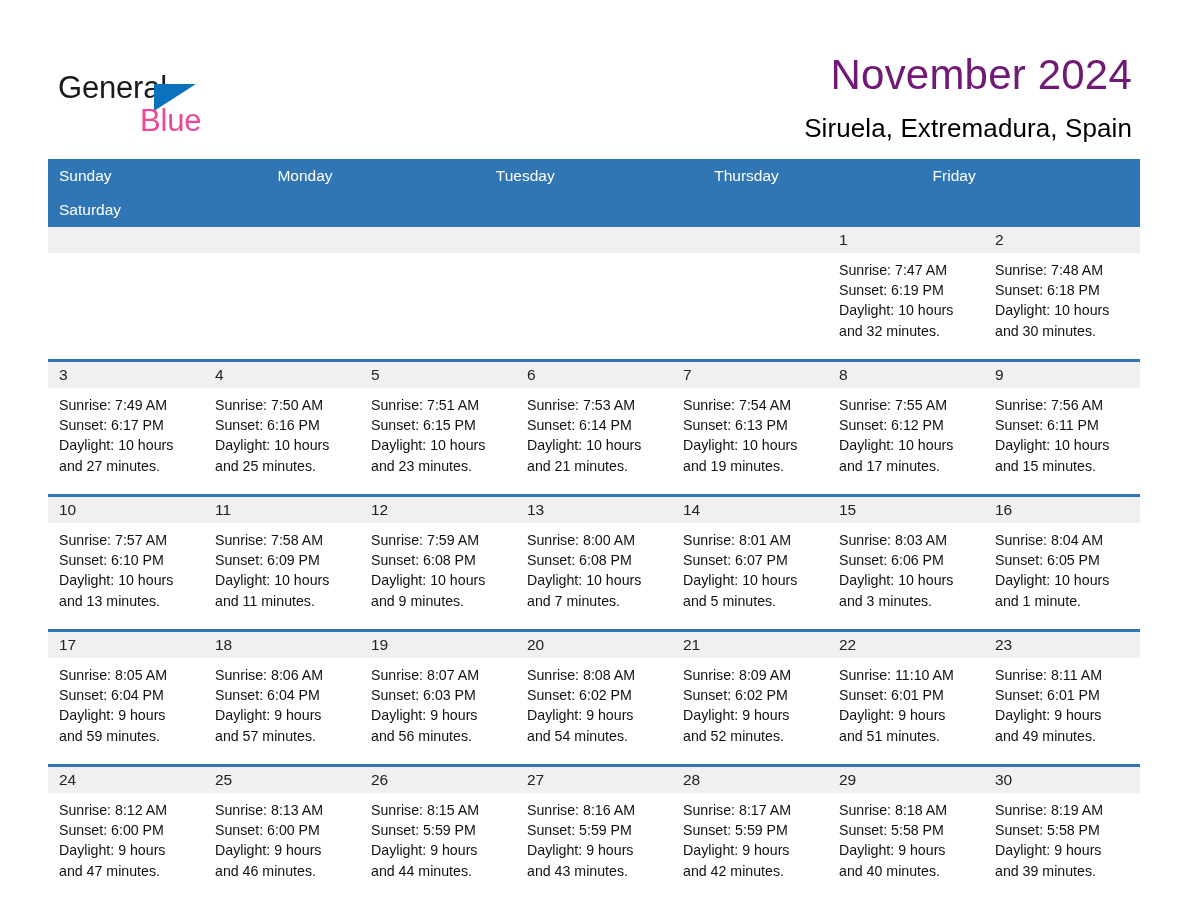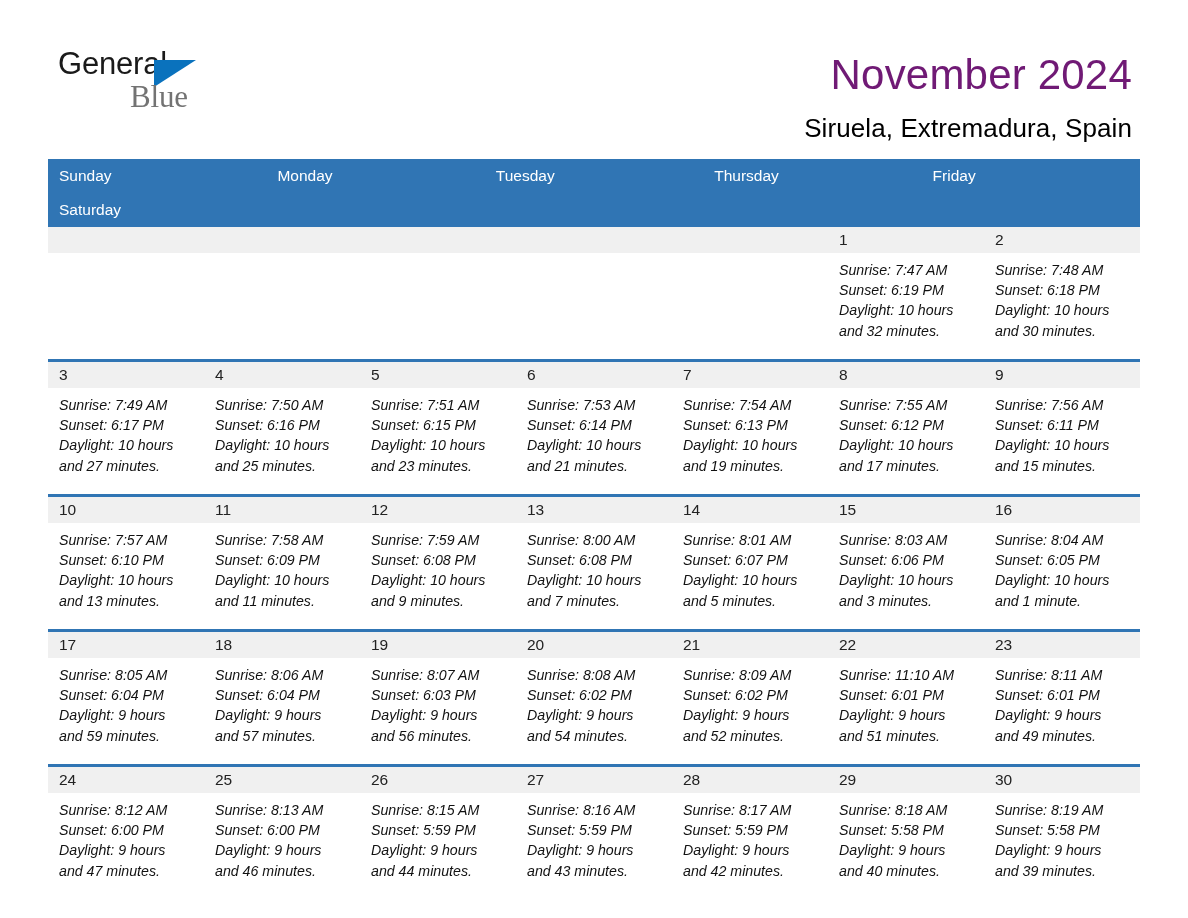--- a/index.html
+++ b/index.html
@@ -18,21 +18,21 @@
   .page {
     position: relative;
     width: 1188px;
     height: 918px;
     box-sizing: border-box;
   }
 
   
   .top-bar {
     display: flex;
-    align-items: flex-start;
+    align-items: flex-end;
     justify-content: space-between;
     padding: 48px 56px 0 58px;
     box-sizing: border-box;
   }
   .brand {
     position: relative;
     width: 150px;
     height: 72px;
     flex: 0 0 auto;
   }
@@ -50,27 +50,27 @@
     position: absolute;
     left: 96px;
     top: 12px;
     width: 0;
     height: 0;
     border-left: 42px solid #0a72bd;
     border-bottom: 27px solid transparent;
   }
   .brand-blue {
     position: absolute;
-    left: 72px;
+    left: 82px;
     top: 33px;
     font-size: 31px;
     line-height: 31px;
     letter-spacing: -0.2px;
-    color: #737373;
-    font-family: Liberation Serif, serif;
+    color: #ec4899;
+    font-family: Liberation Sans, sans-serif;
   }
   .title-block {
     text-align: right;
     flex: 1 1 auto;
     padding-top: 2px;
   }
   .cal-title {
     font-size: 42px;
     line-height: 50px;
     font-weight: normal;
@@ -130,21 +130,20 @@
     box-sizing: border-box;
     padding: 3px 0 0 11px;
   }
   .day-num {
     font-size: 15.5px;
     line-height: 20px;
     color: #222222;
   }
   .day-body {
     padding: 7px 8px 0 11px;
-    font-style: italic;
   }
   .day-line {
     font-size: 14.2px;
     line-height: 20.2px;
     color: #111111;
     white-space: nowrap;
   }
   .day-cell.empty .day-body {
     visibility: hidden;
   }

